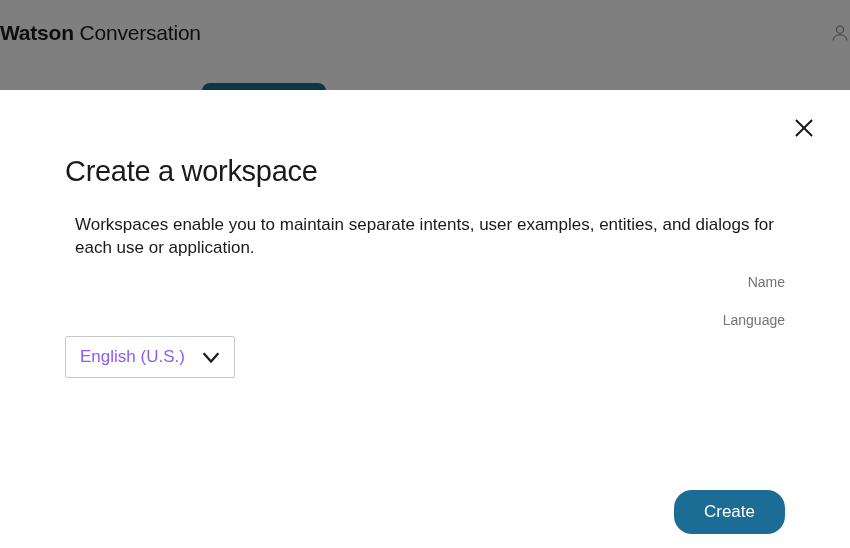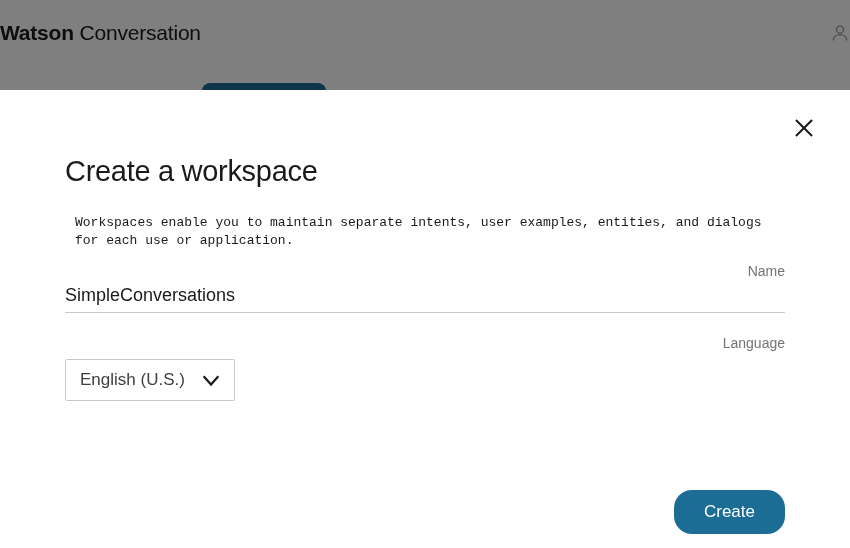--- a/index.html
+++ b/index.html
@@ -102,27 +102,26 @@
       padding: 65px 65px 0 65px;
     }
     .modal-title {
       font-size: 29px;
       font-weight: 400;
       color: #1a1a1a;
       margin-bottom: 26px;
       letter-spacing: -0.3px;
     }
     .modal-desc {
-      font-size: 13px;
+      font-size: 17px;
       line-height: 1.35;
       color: #1a1a1a;
       margin-bottom: 14px;
       padding-left: 10px;
       padding-right: 10px;
-      font-family: Liberation Mono, monospace;
     }
     .field-group {
       margin-bottom: 2px;
     }
     .field-label {
       font-size: 14px;
       color: #737373;
       margin-bottom: 2px;
       display: block;
       text-align: right;
@@ -162,21 +161,21 @@
       border: 1px solid #c8c8c8;
       border-radius: 2px;
       height: 42px;
       width: 170px;
       margin-top: 6px;
     }
     .select-value {
       line-height: 40px;
       padding-left: 14px;
       font-size: 17px;
-      color: #404040;
+      color: #8b5cf6;
     }
     .select-chevron {
       position: absolute;
       right: 12px;
       top: 50%;
       transform: translateY(-50%);
       width: 22px;
       height: 22px;
     }
     .modal-footer {
@@ -228,21 +227,20 @@
       </svg>
     </span>
   </div>
 
   <div class="modal-content">
     <h1 class="modal-title">Create a workspace</h1>
     <p class="modal-desc">Workspaces enable you to maintain separate intents, user examples, entities, and dialogs for each use or application.</p>
 
     <div class="field-group">
       <label class="field-label">Name</label>
-      <input type="text" class="text-input" value="SimpleConversations" style="">
     </div>
 
     <div class="field-spacer-sm"></div>
 
 
     <div class="field-spacer-md"></div>
 
     <div class="field-group">
       <label class="field-label">Language</label>
       <div class="select-wrap">

